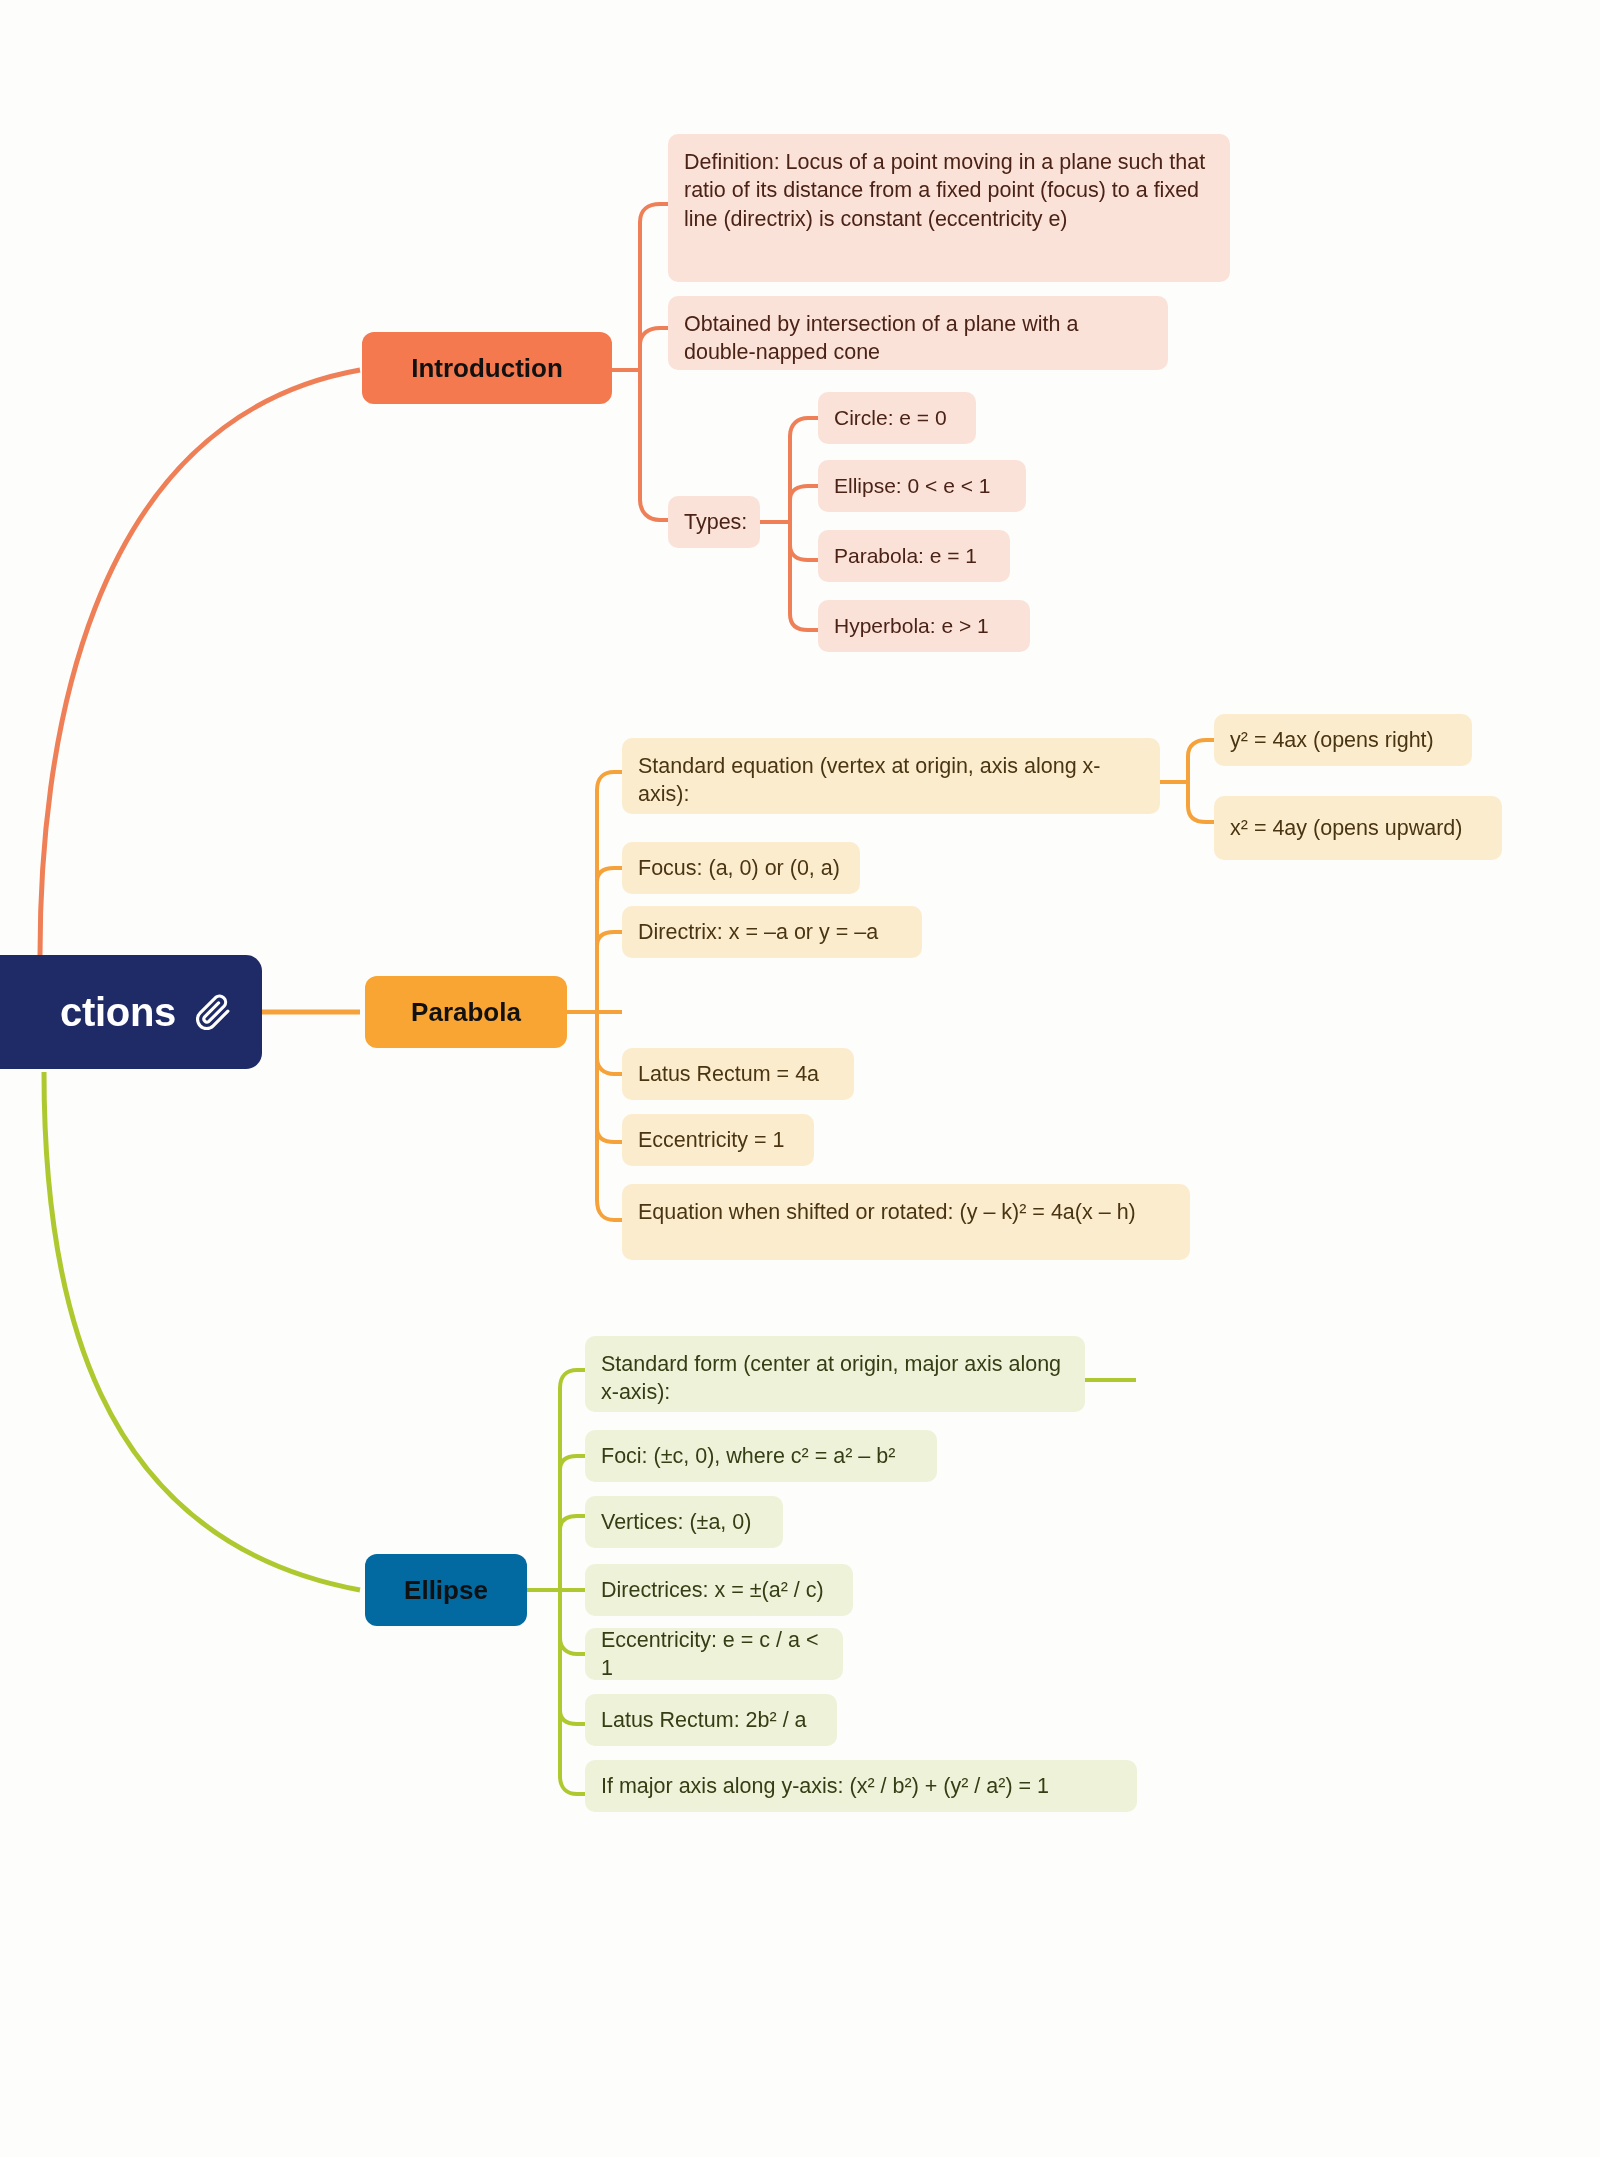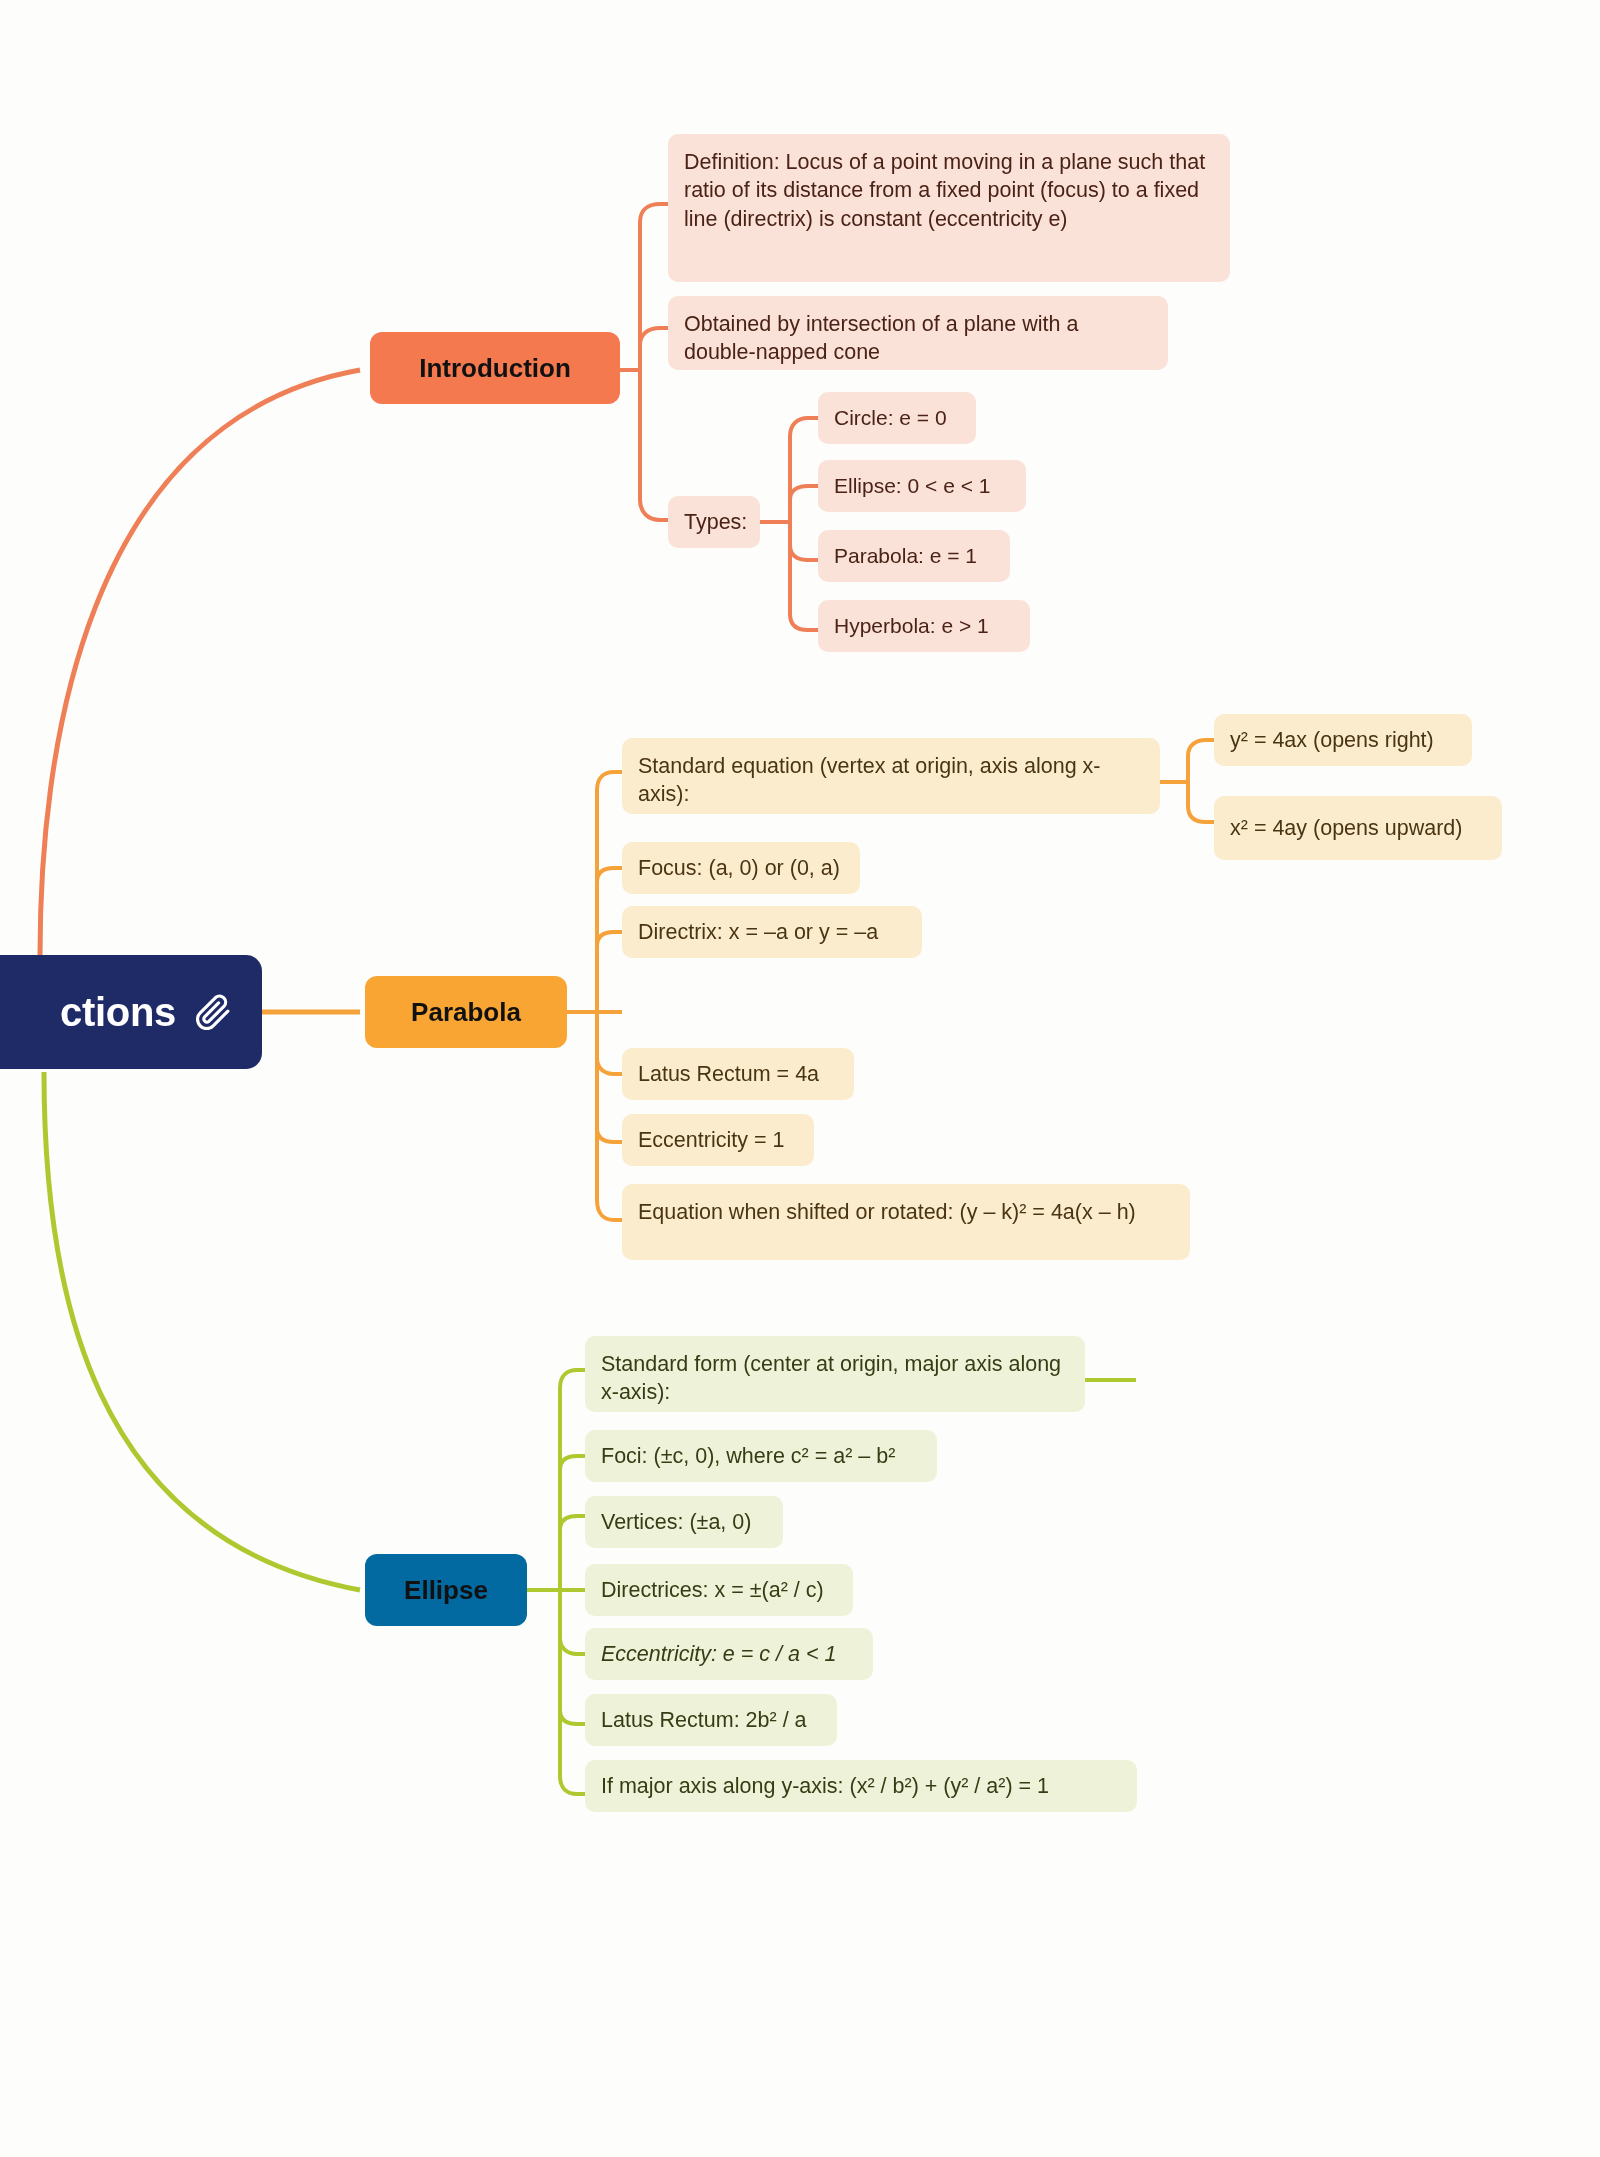--- a/index.html
+++ b/index.html
@@ -128,21 +128,21 @@
 
   <div class="node root" style="left:-64px; top:955px; width:326px; height:114px;">
     <span>ctions</span>
     <span class="clip-icon">
       <svg width="42" height="42" viewBox="0 0 24 24" fill="none" stroke="#ffffff" stroke-width="1.8" stroke-linecap="round" stroke-linejoin="round">
         <path d="M20.5 11.5l-8.4 8.4a5.2 5.2 0 0 1-7.4-7.4l8.9-8.9a3.5 3.5 0 0 1 4.9 4.9l-8.9 8.9a1.8 1.8 0 0 1-2.5-2.5l8.1-8.1"></path>
       </svg>
     </span>
   </div>
 
-  <div class="node branch intro" style="left:362px; top:332px; width:250px; height:72px;margin-left:8px;">
+  <div class="node branch intro" style="left:362px; top:332px; width:250px; height:72px;">
     <span>Introduction</span>
   </div>
 
   <div class="node leaf l1 intro-tone multi" style="left:668px; top:134px; width:562px; height:148px;">
     <span>Definition: Locus of a point moving in a plane such that ratio of its distance from a fixed point (focus) to a fixed line (directrix) is constant (eccentricity e)</span>
   </div>
 
   <div class="node leaf l1 intro-tone multi" style="left:668px; top:296px; width:500px; height:74px;">
     <span>Obtained by intersection of a plane with a double-napped cone</span>
   </div>
@@ -203,21 +203,21 @@
   </div>
   <div class="node leaf l1 elli-tone" style="left:585px; top:1430px; width:352px; height:52px;">
     <span>Foci: (±c, 0), where c² = a² – b²</span>
   </div>
   <div class="node leaf l1 elli-tone" style="left:585px; top:1496px; width:198px; height:52px;">
     <span>Vertices: (±a, 0)</span>
   </div>
   <div class="node leaf l1 elli-tone" style="left:585px; top:1564px; width:268px; height:52px;">
     <span>Directrices: x = ±(a² / c)</span>
   </div>
-  <div class="node leaf l1 elli-tone" style="left:585px; top:1628px; width:288px; height:52px;font-style:italic;">
+  <div class="node leaf l1 elli-tone" style="left:585px; top:1628px; width:258px; height:52px;">
     <span>Eccentricity: e = c / a &lt; 1</span>
   </div>
   <div class="node leaf l1 elli-tone" style="left:585px; top:1694px; width:252px; height:52px;">
     <span>Latus Rectum: 2b² / a</span>
   </div>
   <div class="node leaf l1 elli-tone" style="left:585px; top:1760px; width:552px; height:52px;">
     <span>If major axis along y-axis: (x² / b²) + (y² / a²) = 1</span>
   </div>
 
 

